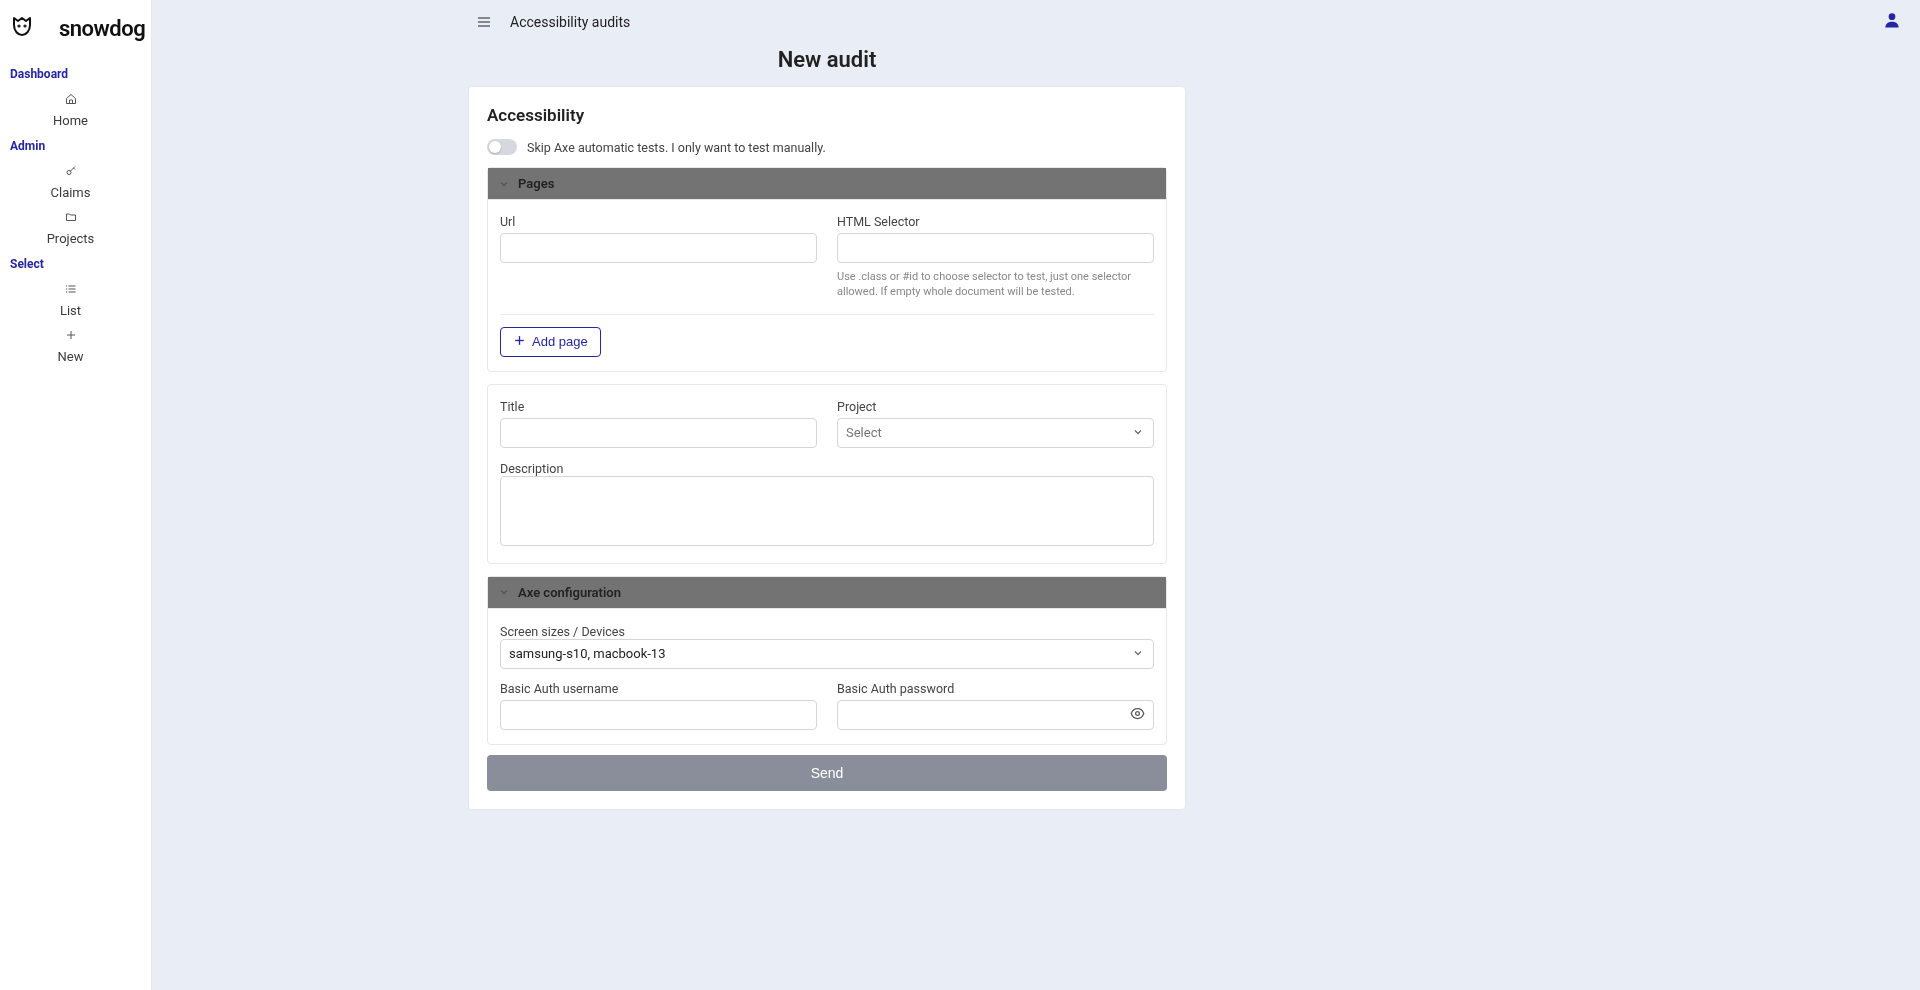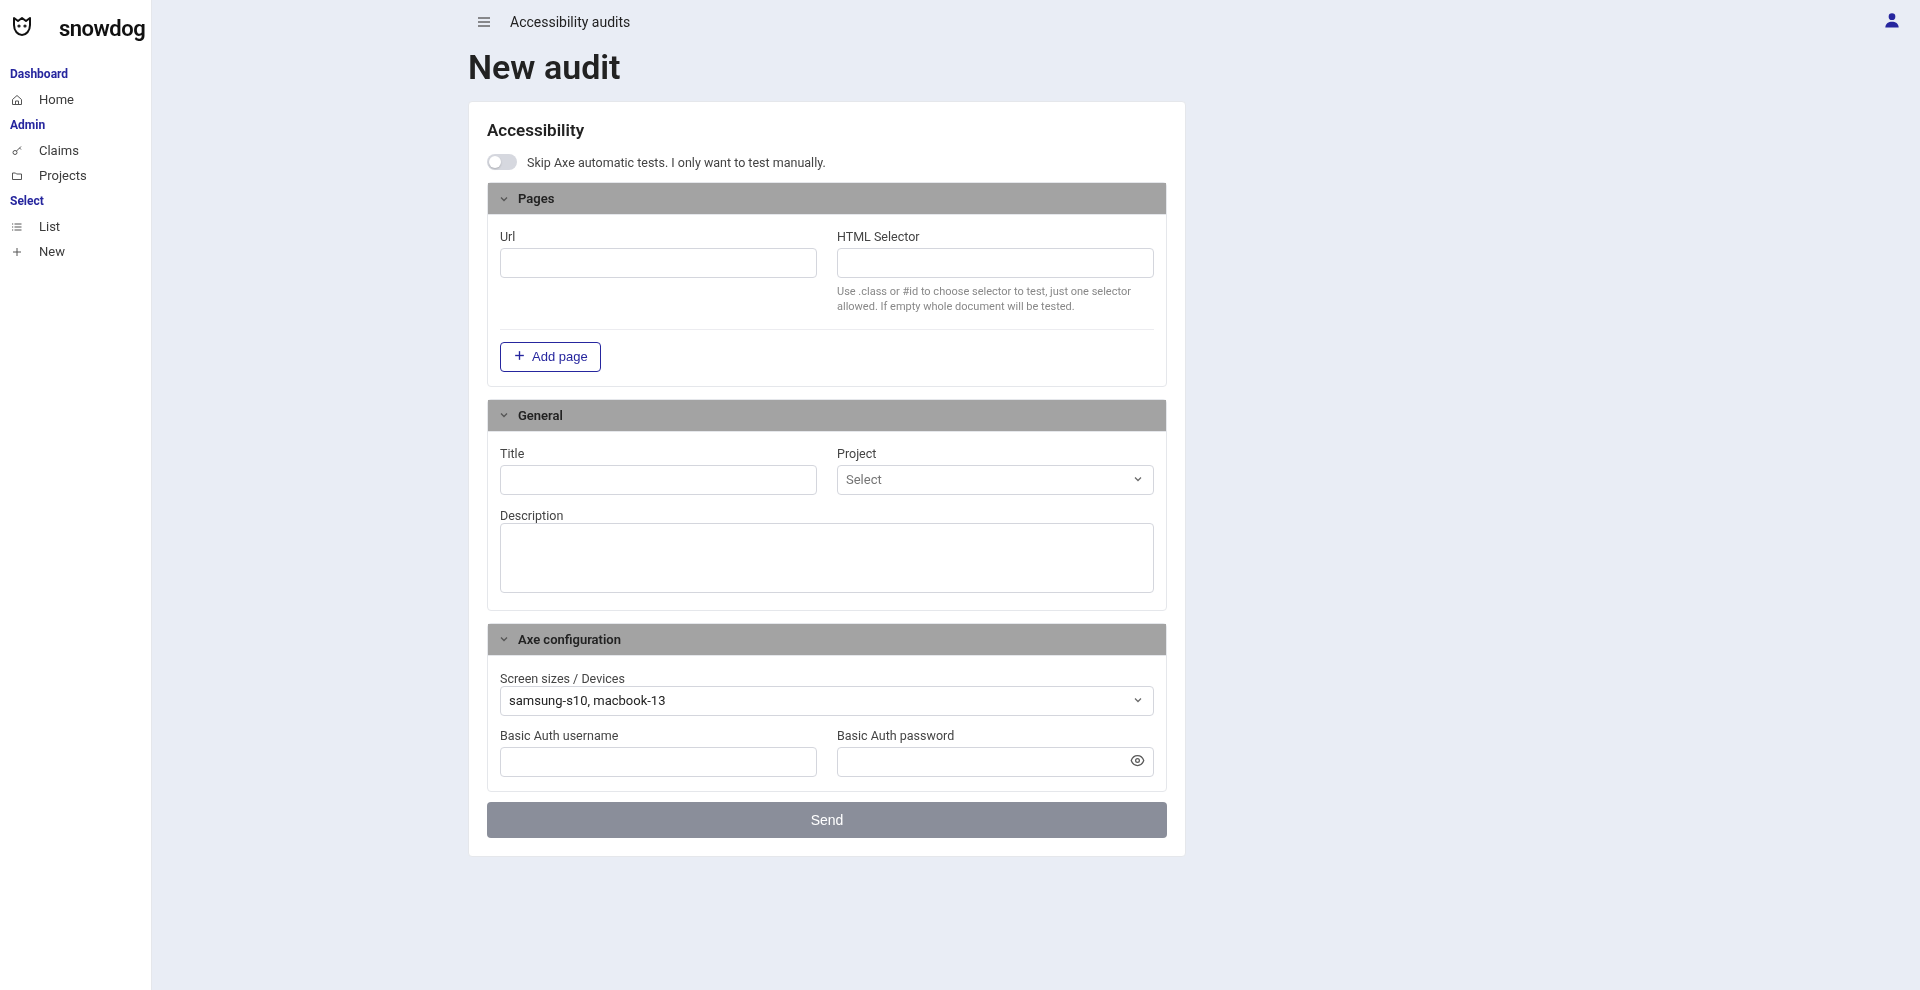--- a/index.html
+++ b/index.html
@@ -34,25 +34,26 @@
   .logo svg { flex-shrink: 0; }
   .nav-section-title {
     font-size: 12px;
     font-weight: 700;
     color: #26269e;
     padding: 6px 10px 6px 10px;
   }
   .nav-item {
     display: flex;
     align-items: center;
-    gap: 16px;
-    padding: 5px 10px 5px 10px;
+    gap: 8px;
+    padding: 5px 10px 5px 0;
     font-size: 13px;
     color: #3b3b3b;
     cursor: pointer;
+    flex-direction: column;
   }
   .nav-item .icon { width: 13px; height: 13px; display:flex; align-items:center; justify-content:center; }
   .nav-item .icon svg { display:block; }
 
   
   .main { flex: 1; display: flex; flex-direction: column; overflow: auto; }
   .topbar {
     display: flex;
     align-items: center;
     justify-content: space-between;
@@ -63,24 +64,25 @@
   .topbar-title { font-size: 14px; color: #222; }
   .user-icon { color:#26269e; cursor:pointer; }
 
   .content {
     width: 718px;
     margin-left: 316px;
     padding-bottom: 40px;
   }
 
   h1.page-title {
-    font-size: 34px;
+    font-size: 22px;
     font-weight: 600;
     color: #222;
     margin: 4px 0 14px 0;
+    text-align: center;
   }
 
   .card {
     background: #fff;
     border-radius: 4px;
     border: 1px solid #e5e7eb;
     padding: 18px 18px 18px 18px;
   }
   .section-heading {
     font-size: 17px;
@@ -105,21 +107,21 @@
     border: 1px solid #e5e7eb;
     border-radius: 4px;
     margin-bottom: 12px;
   }
   .panel-header {
     display:flex; align-items:center; gap:8px;
     padding: 8px 10px;
     font-size: 13px; font-weight:600; color:#222;
     border-bottom: 1px solid #e5e7eb;
     cursor:pointer;
-    background:#a3a3a3;
+    background:#737373;
   }
   .panel-body { padding: 14px 12px 14px 12px; }
 
   .row { display:flex; gap:20px; }
   .col { flex:1; display:flex; flex-direction:column; }
   .field-label { font-size: 12.5px; color:#444; margin-bottom:4px; }
   .text-input, .select, .textarea {
     width:100%;
     border:1px solid #d4d6dd;
     border-radius:4px;
@@ -301,28 +303,20 @@
                     <line x1="4" y1="12" x2="20" y2="12"></line>
                   </svg>
               </span>
               <span>Add page</span>
             </button>
           </div>
         </div>
 
         
         <div class="panel">
-          <div class="panel-header">
-            <span class="chevron-down">
-              <svg width="12" height="12" viewBox="0 0 24 24" fill="none" stroke="#555" stroke-width="2.5">
-                  <polyline points="6 9 12 15 18 9"></polyline>
-                </svg>
-            </span>
-            <span>General</span>
-          </div>
           <div class="panel-body">
             <div class="row">
               <div class="col">
                 <label class="field-label">Title</label>
                 <input type="text" class="text-input" style="">
               </div>
               <div class="col">
                 <label class="field-label">Project</label>
                 <div class="select-wrapper">
                   <input readonly="" class="select" placeholder="Select" style="">

